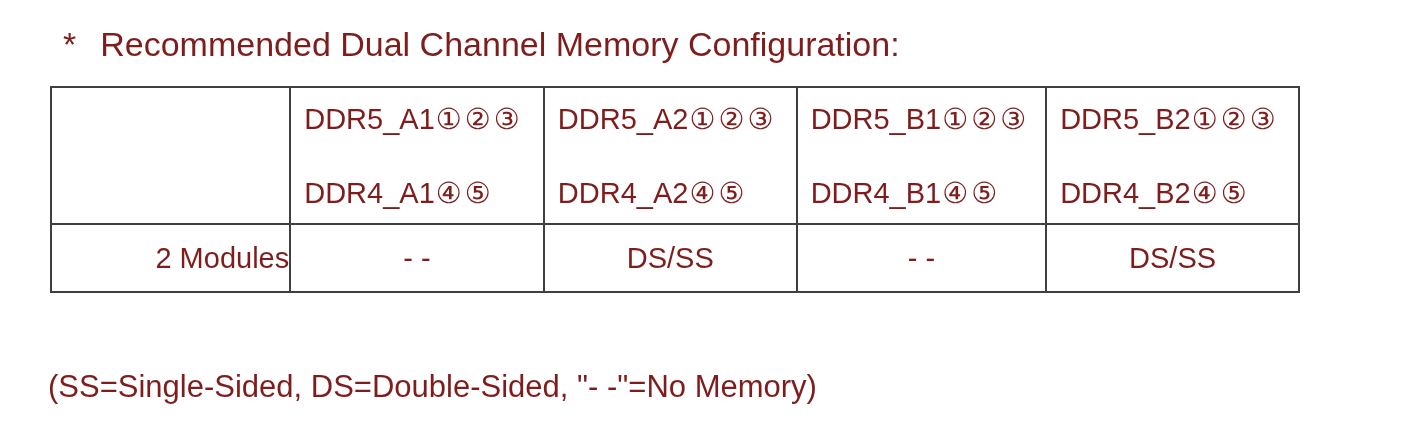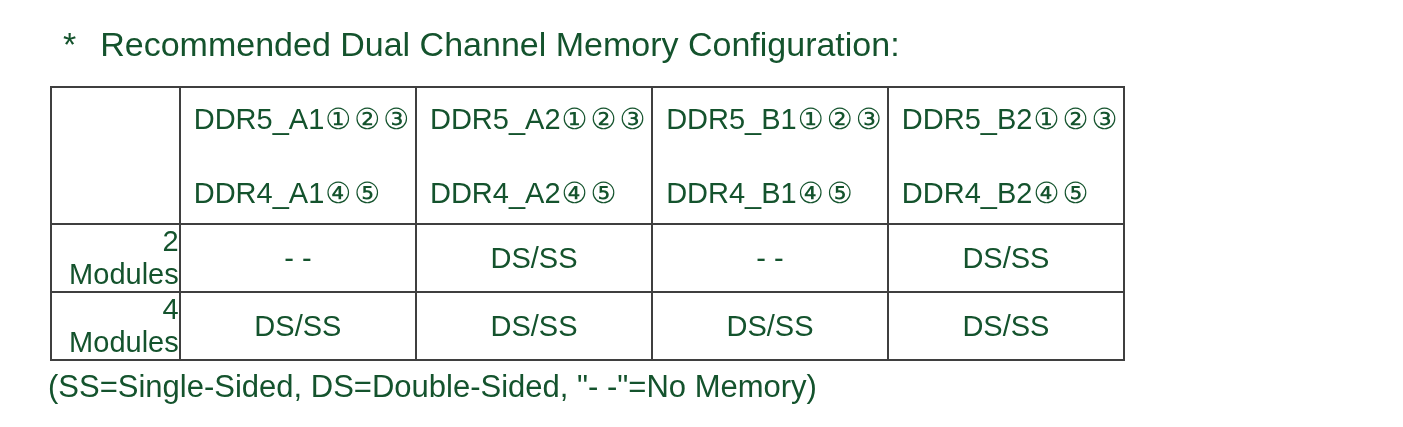--- a/index.html
+++ b/index.html
@@ -2,25 +2,25 @@
 <html><head>
 <meta charset="utf-8">
 <style>
   html, body {
     margin: 0;
     padding: 0;
     background: #ffffff;
   }
   .page {
     position: relative;
-    width: 1125px;
+    width: 1300px;
     height: 427px;
     background: #ffffff;
     font-family: "Liberation Sans", sans-serif;
-    color: #14532d;
+    color: #7f1d1d;
     overflow: hidden;
   }
   .title {
     position: absolute;
     left: 63px;
     top: 24px;
     font-size: 34px;
     line-height: 40px;
     white-space: nowrap;
   }
@@ -121,25 +121,18 @@
       </tr>
 
       <tr class="datarow">
         <td class="rowlabel">2 Modules</td>
         <td class="val">- -</td>
         <td class="val">DS/SS</td>
         <td class="val">- -</td>
         <td class="val">DS/SS</td>
       </tr>
 
-      <tr class="datarow">
-        <td class="rowlabel">4 Modules</td>
-        <td class="val">DS/SS</td>
-        <td class="val">DS/SS</td>
-        <td class="val">DS/SS</td>
-        <td class="val">DS/SS</td>
-      </tr>
     </tbody>
   </table>
 
   <div class="footnote">(SS=Single-Sided, DS=Double-Sided, "- -"=No Memory)</div>
 
 </div>
 
 </body></html>

